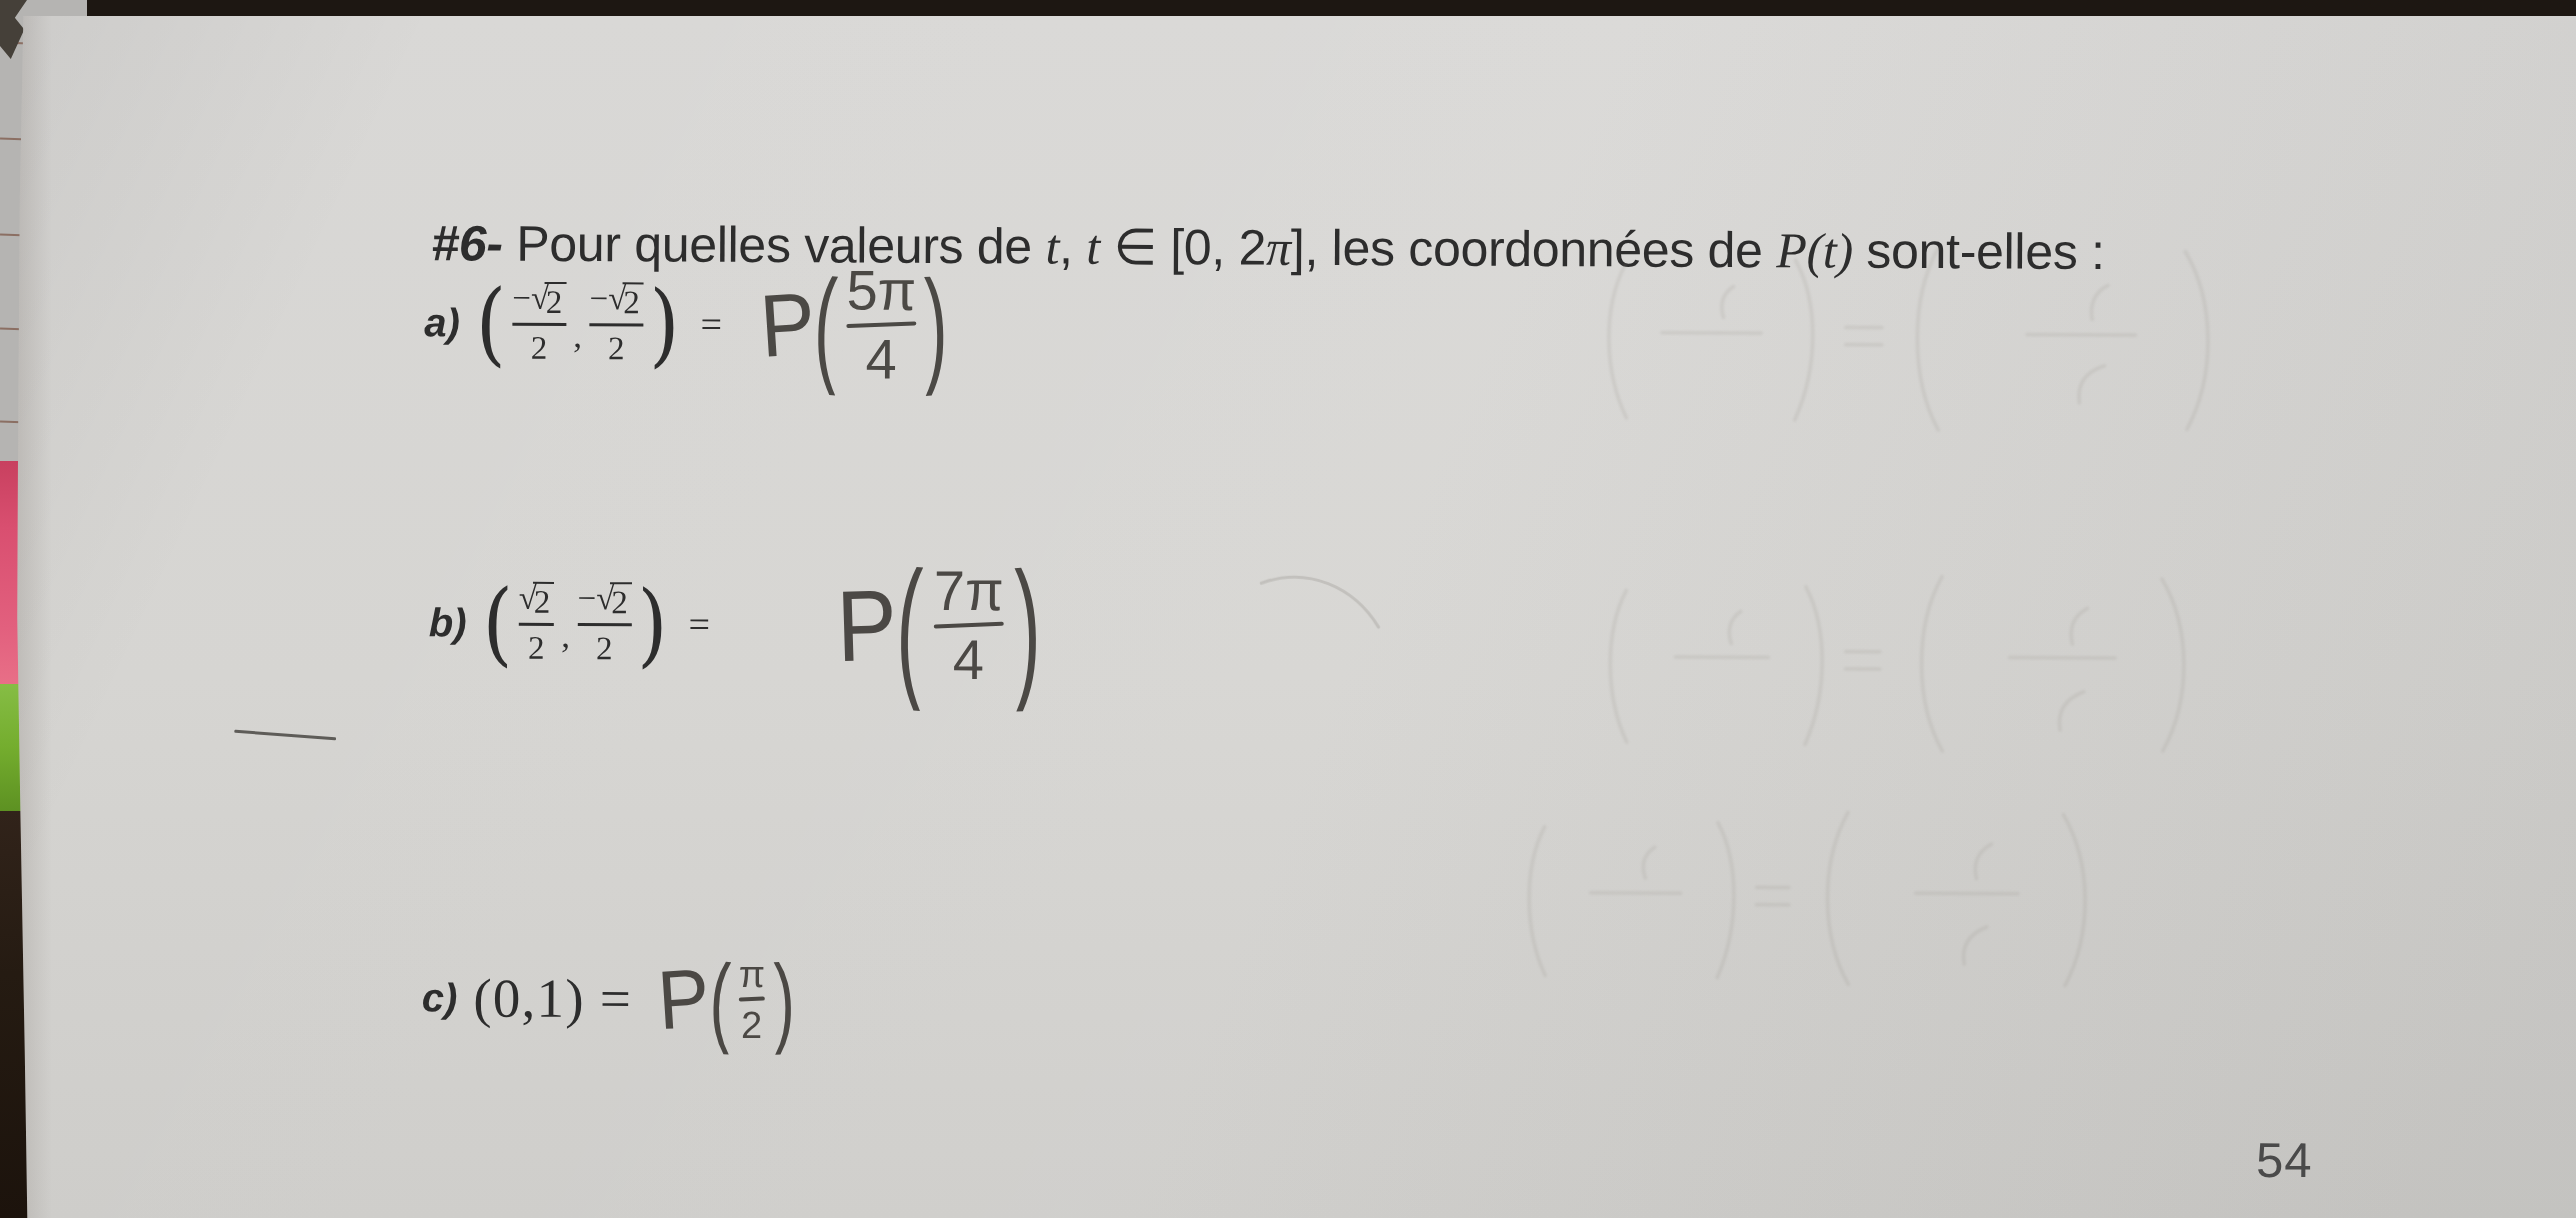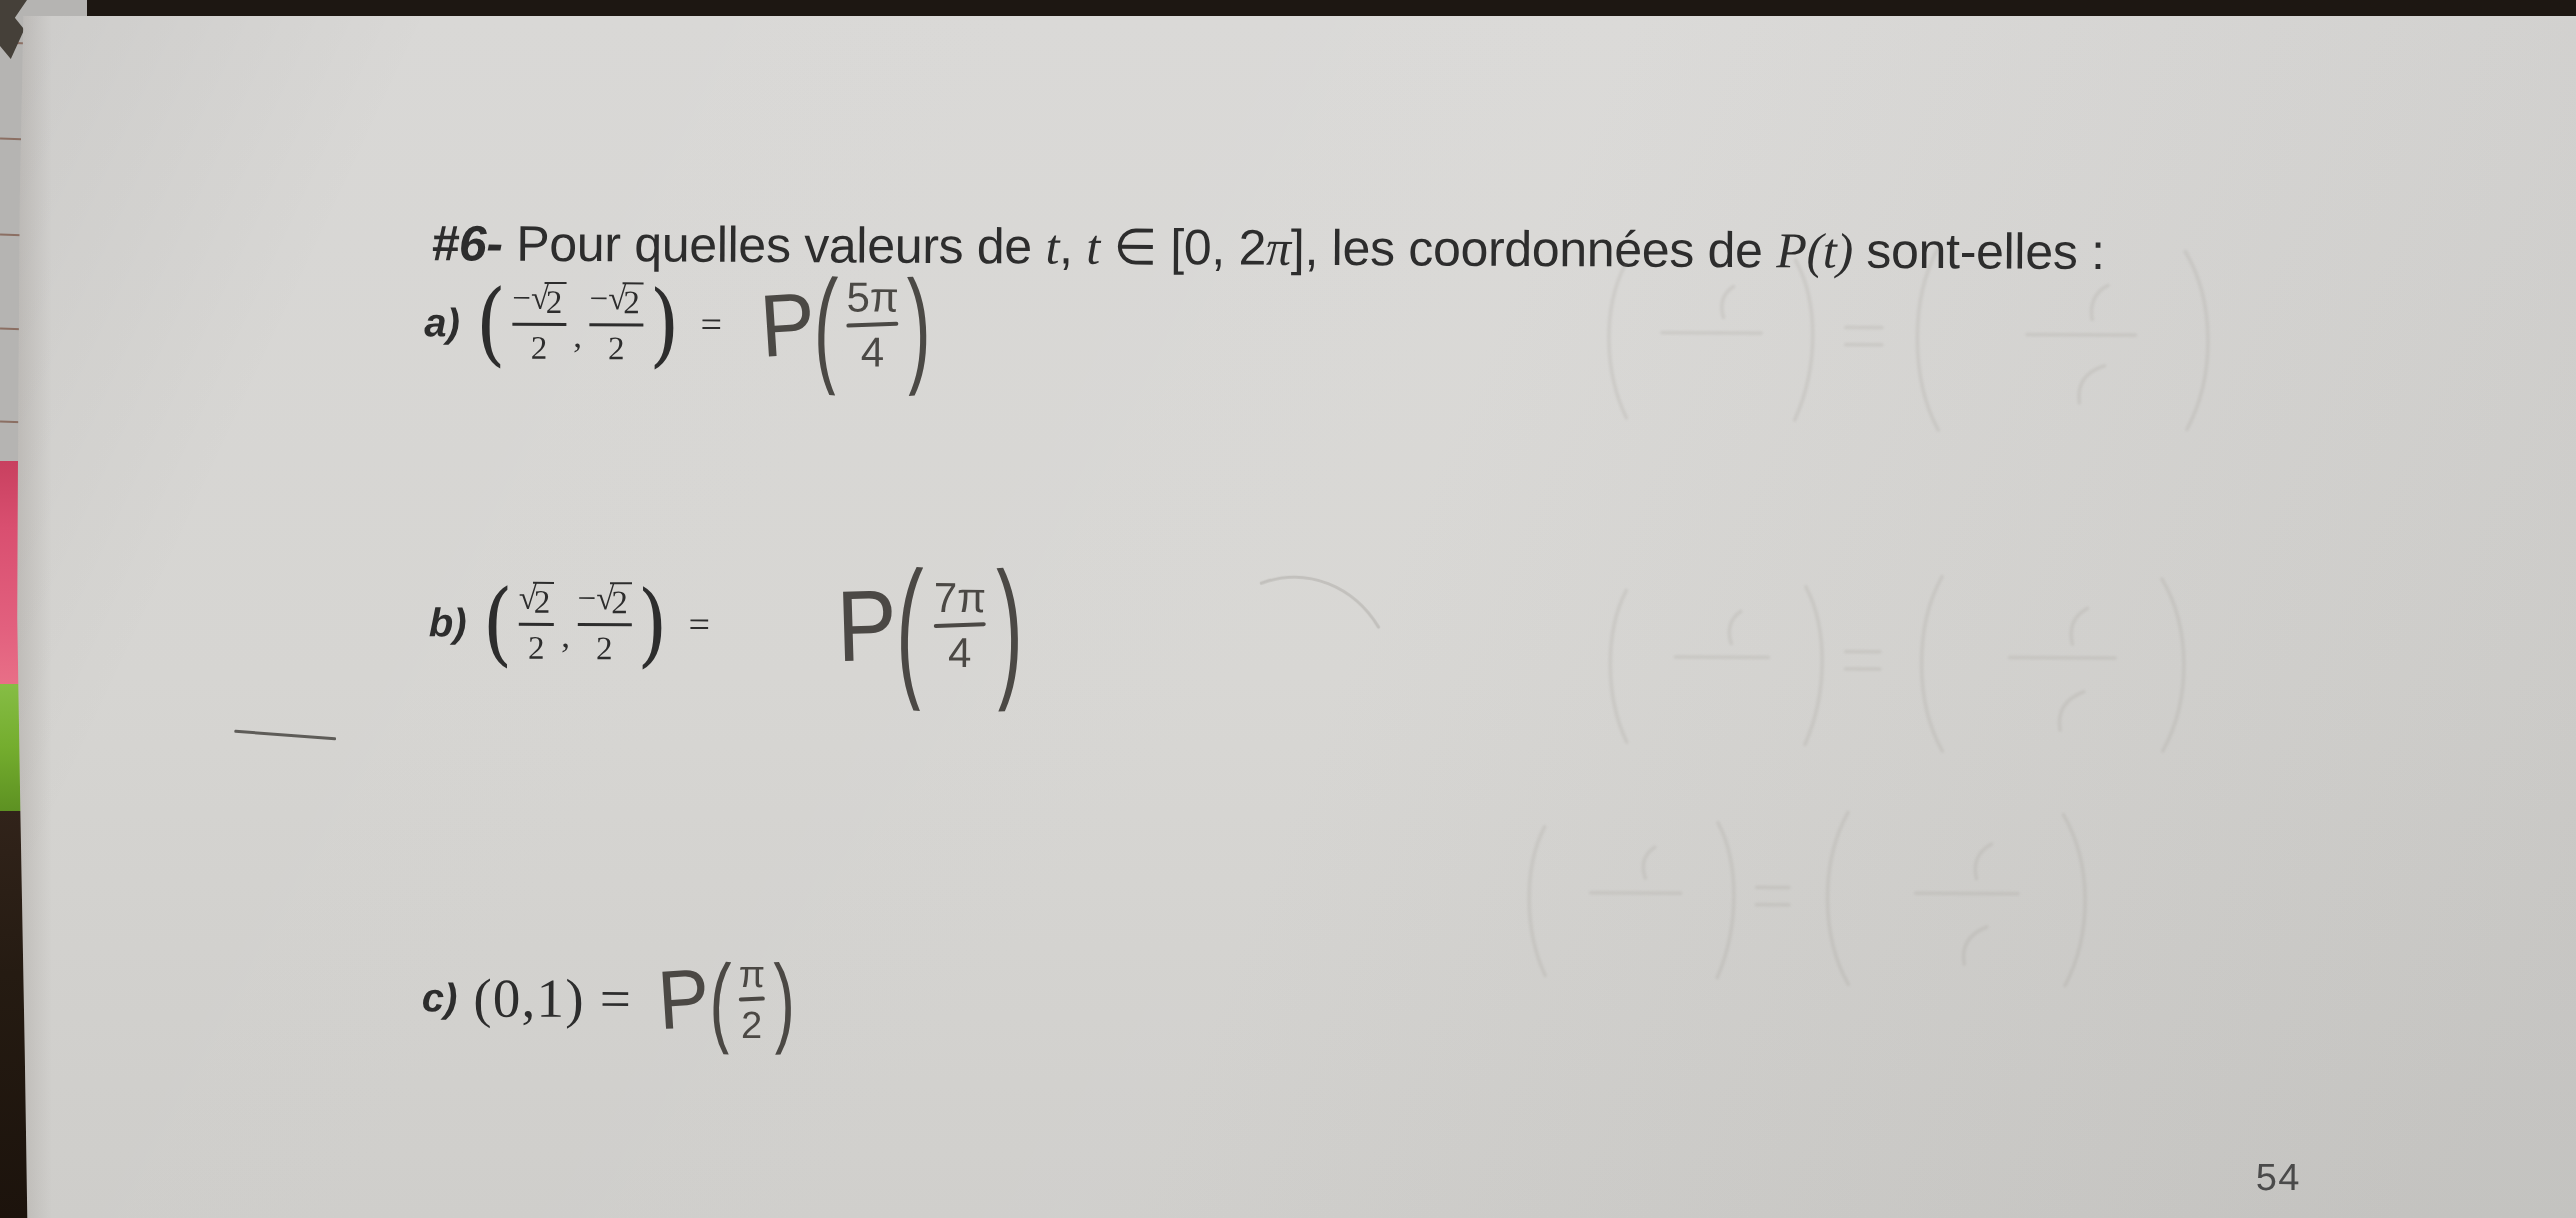--- a/index.html
+++ b/index.html
@@ -62,21 +62,21 @@
   .pcomma{font-size:35px;align-self:flex-end;margin:0 1.2px 8.7px 1.2px;}
   .peq{font-size:38px;margin-left:21px;}
   .ptext{font-family:"Liberation Serif","DejaVu Serif",serif;font-size:55px;letter-spacing:1.2px;}
 
   
   .hand{display:inline-flex;align-items:center;color:var(--pencil);opacity:.92;}
   .hP{font-size:82px;line-height:1;display:inline-block;transform:rotate(-4deg) scaleY(1.08);}
   .hparen{font-size:69px;line-height:1;display:inline-block;transform:scaleY(1.85) rotate(2deg);font-weight:200;}
   .hparen.close{transform:scaleY(1.85) rotate(-2deg);}
   .hfrac{display:inline-flex;flex-direction:column;align-items:center;margin:0 8.7px;}
-  .hnum,.hden{font-size:42px;line-height:1;}
+  .hnum,.hden{font-size:56px;line-height:1;}
   .hbar{align-self:stretch;height:4.3px;background:currentColor;border-radius:2.5px;transform:rotate(-2.5deg);margin:4.3px 0 5px 0;}
   .gap-a{margin-left:38px;}
   .gap-b{margin-left:127px;}
   .gap-c{margin-left:26px;}
   .hand-b .hP{font-size:90px;transform:rotate(-2deg) scaleY(1.12);}
   .hand-b .hparen{font-size:77px;transform:scaleY(2.0) rotate(2deg);}
   .hand-b .hparen.close{transform:scaleY(2.0) rotate(-2deg);}
   .hand-b .hfrac{margin:0 11px;text-align:right;}
   .hand-c .hP{font-size:77px;}
   .hand-c .hparen{font-size:62px;transform:scaleY(1.6) rotate(2deg);}
@@ -85,21 +85,21 @@
 
   
   .pencil-line{position:absolute;left:237px;top:718px;width:102px;height:2.5px;background:var(--pencil);
                opacity:.8;transform:rotate(4deg);border-radius:1.2px;}
   .ghost{position:absolute;opacity:.15;filter:blur(1.2px);}
   .ghost svg{transform:scaleX(-1);}
   .ghost path{fill:none;stroke:#8d887f;stroke-width:6;stroke-linecap:round;}
   .swoosh{position:absolute;left:1254px;top:544px;opacity:.2;filter:blur(0.6px);}
   .swoosh path{fill:none;stroke:#6f6a63;stroke-width:5;stroke-linecap:round;}
 
-  .pagenum{position:absolute;left:2261px;top:1130px;font-size:38px;color:var(--page-number);letter-spacing:1.2px;}
+  .pagenum{position:absolute;left:2261px;top:1106px;font-size:49px;color:var(--page-number);letter-spacing:1.2px;}
 </style>
 </head>
 <body>
 
 <div class="backdrop">
   <div class="bd-seg bd-ruled">
     <div class="bd-line" style="top:43px"></div>
     <div class="bd-line" style="top:139px"></div>
     <div class="bd-line" style="top:235px"></div>
     <div class="bd-line" style="top:329px"></div>

